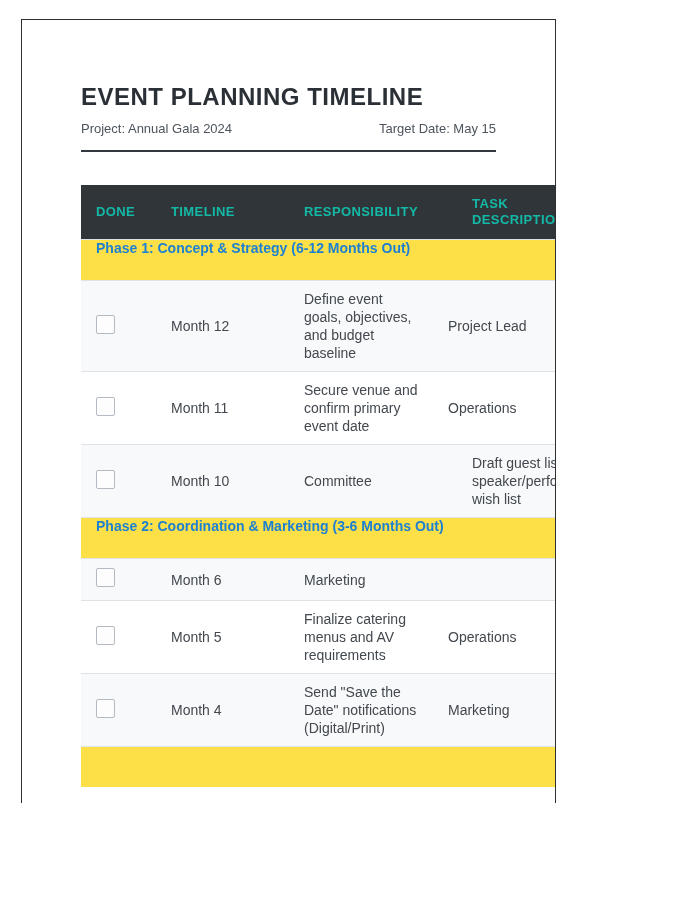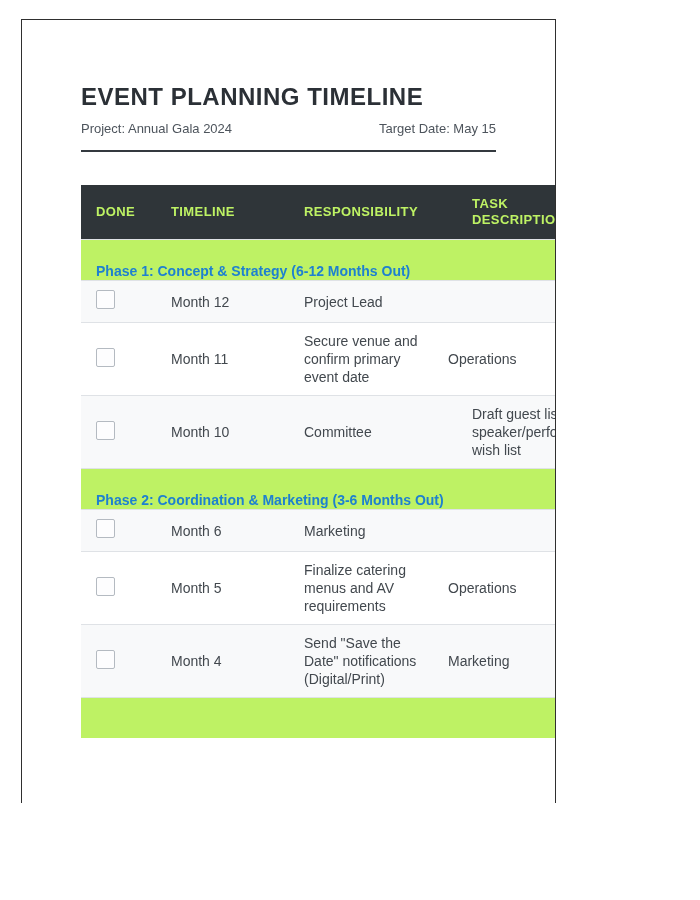--- a/index.html
+++ b/index.html
@@ -50,45 +50,45 @@
   .tbl {
     margin-top: 33px;
     width: 520px;
     font-size: 14px;
   }
   .thead {
     display: flex;
     align-items: center;
     min-height: 54px;
     background: #2f3539;
-    color: #bef264;
+    color: #14b8a6;
   }
   .thead .cell {
     font-size: 13px;
     font-weight: bold;
     letter-spacing: 0.4px;
     line-height: 16px;
     text-transform: uppercase;
   }
   .cell {
     box-sizing: border-box;
     padding-left: 15px;
     padding-right: 10px;
   }
   .c-done     { width: 75px;  flex: 0 0 75px; }
   .c-timeline { width: 133px; flex: 0 0 133px; }
   .c-task     { width: 144px; flex: 0 0 144px; }
   .c-resp     { width: 168px; flex: 0 0 168px; }
   .phase-row {
     box-sizing: border-box;
     min-height: 41px;
-    background: #bef264;
+    background: #fde047;
     border-top: 1px solid #dfe2e6;
     display: flex;
-    align-items: flex-end;
+    align-items: flex-start;
   }
   .phase-row .phase-label {
     padding: 0 15px;
     font-size: 14px;
     font-weight: bold;
     color: #1e80d0;
     line-height: 17px;
   }
   .data-row {
     display: flex;
@@ -133,20 +133,21 @@
         <div class="cell c-resp">RESPONSIBILITY</div>
         <div class="cell c-task">TASK DESCRIPTION</div>
       </div>
       <div id="tbody">
           <div class="phase-row">
             <span class="phase-label">Phase 1: Concept &amp; Strategy (6-12 Months Out)</span>
           </div>
           <div class="data-row shaded">
             <div class="cell c-done"><span class="cb" role="checkbox" aria-checked="false"></span></div>
             <div class="cell c-timeline">Month 12</div>
+            <div class="cell c-task">Define event goals, objectives, and budget baseline</div>
             <div class="cell c-resp">Project Lead</div>
           </div>
           <div class="data-row">
             <div class="cell c-done"><span class="cb" role="checkbox" aria-checked="false"></span></div>
             <div class="cell c-timeline">Month 11</div>
             <div class="cell c-task">Secure venue and confirm primary event date</div>
             <div class="cell c-resp">Operations</div>
           </div>
           <div class="data-row shaded">
             <div class="cell c-done"><span class="cb" role="checkbox" aria-checked="false"></span></div>

